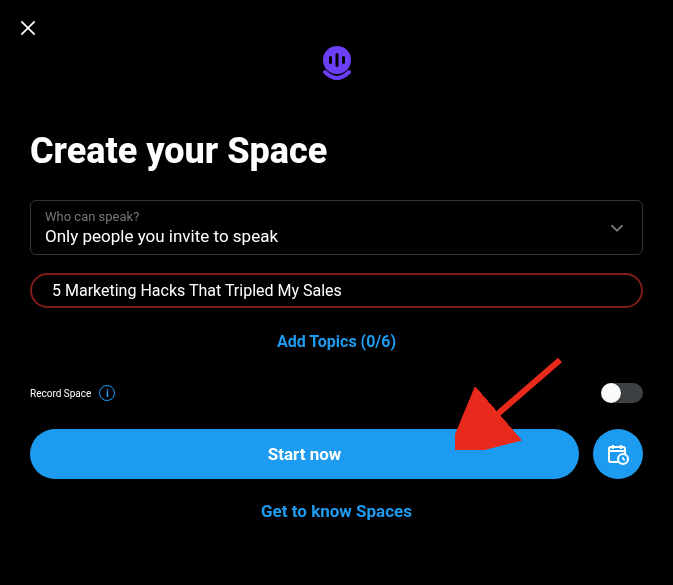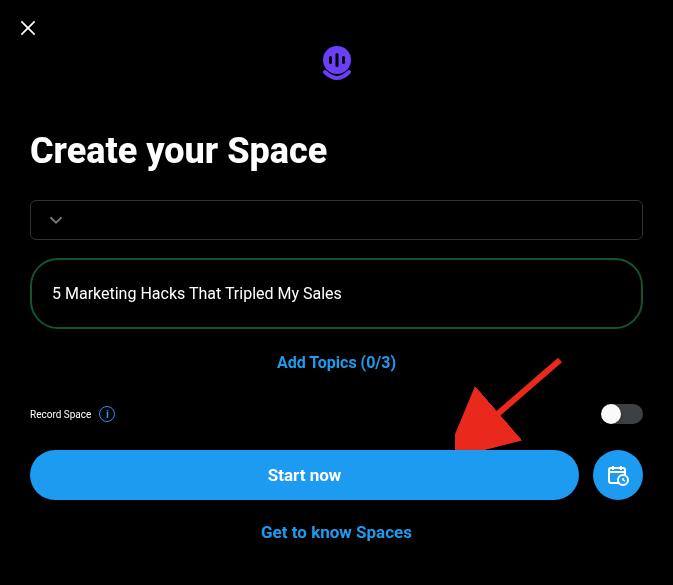--- a/index.html
+++ b/index.html
@@ -70,23 +70,23 @@
       font-size: 17px;
     }
     .chevron {
       width: 22px;
       height: 22px;
       stroke: #71767b;
       stroke-width: 2;
       fill: none;
     }
     .name-input-wrapper {
-      border: 2px solid #14532d;
+      border: 2px solid #7f1d1d;
       border-radius: 28px;
-      padding: 24px 20px;
+      padding: 6px 20px;
       margin-bottom: 24px;
     }
     .name-input-wrapper input {
       background: transparent;
       border: none;
       outline: none;
       color: #fff;
       font-size: 16px;
       width: 100%;
       font-family: inherit;
@@ -215,30 +215,34 @@
     <rect x="20.5" y="11" width="3" height="14" rx="1.5" fill="#000"></rect>
     <rect x="27" y="14" width="3" height="8" rx="1.5" fill="#000"></rect>
     <path d="M 10 30 Q 22 42 34 30" stroke="#6b3ff5" stroke-width="4" fill="none" stroke-linecap="round"></path>
   </svg>
 </div>
 
 <div class="content">
   <h1 class="title">Create your Space</h1>
 
   <div class="dropdown">
+    <div class="dropdown-content">
+      <span class="dropdown-label">Who can speak?</span>
+      <span class="dropdown-value">Only people you invite to speak</span>
+    </div>
     <svg class="chevron" viewBox="0 0 24 24">
       <polyline points="6 9 12 15 18 9"></polyline>
     </svg>
   </div>
 
   <div class="name-input-wrapper">
     <input type="text" value="5 Marketing Hacks That Tripled My Sales" style="">
   </div>
 
-  <div class="add-topics">Add Topics (0/3)</div>
+  <div class="add-topics">Add Topics (0/6)</div>
 
   <div class="record-row">
     <div class="record-left">
       <span class="record-label">Record Space</span>
       <span class="info-icon">i</span>
     </div>
     <div class="toggle">
       <div class="toggle-knob"></div>
     </div>
   </div>

